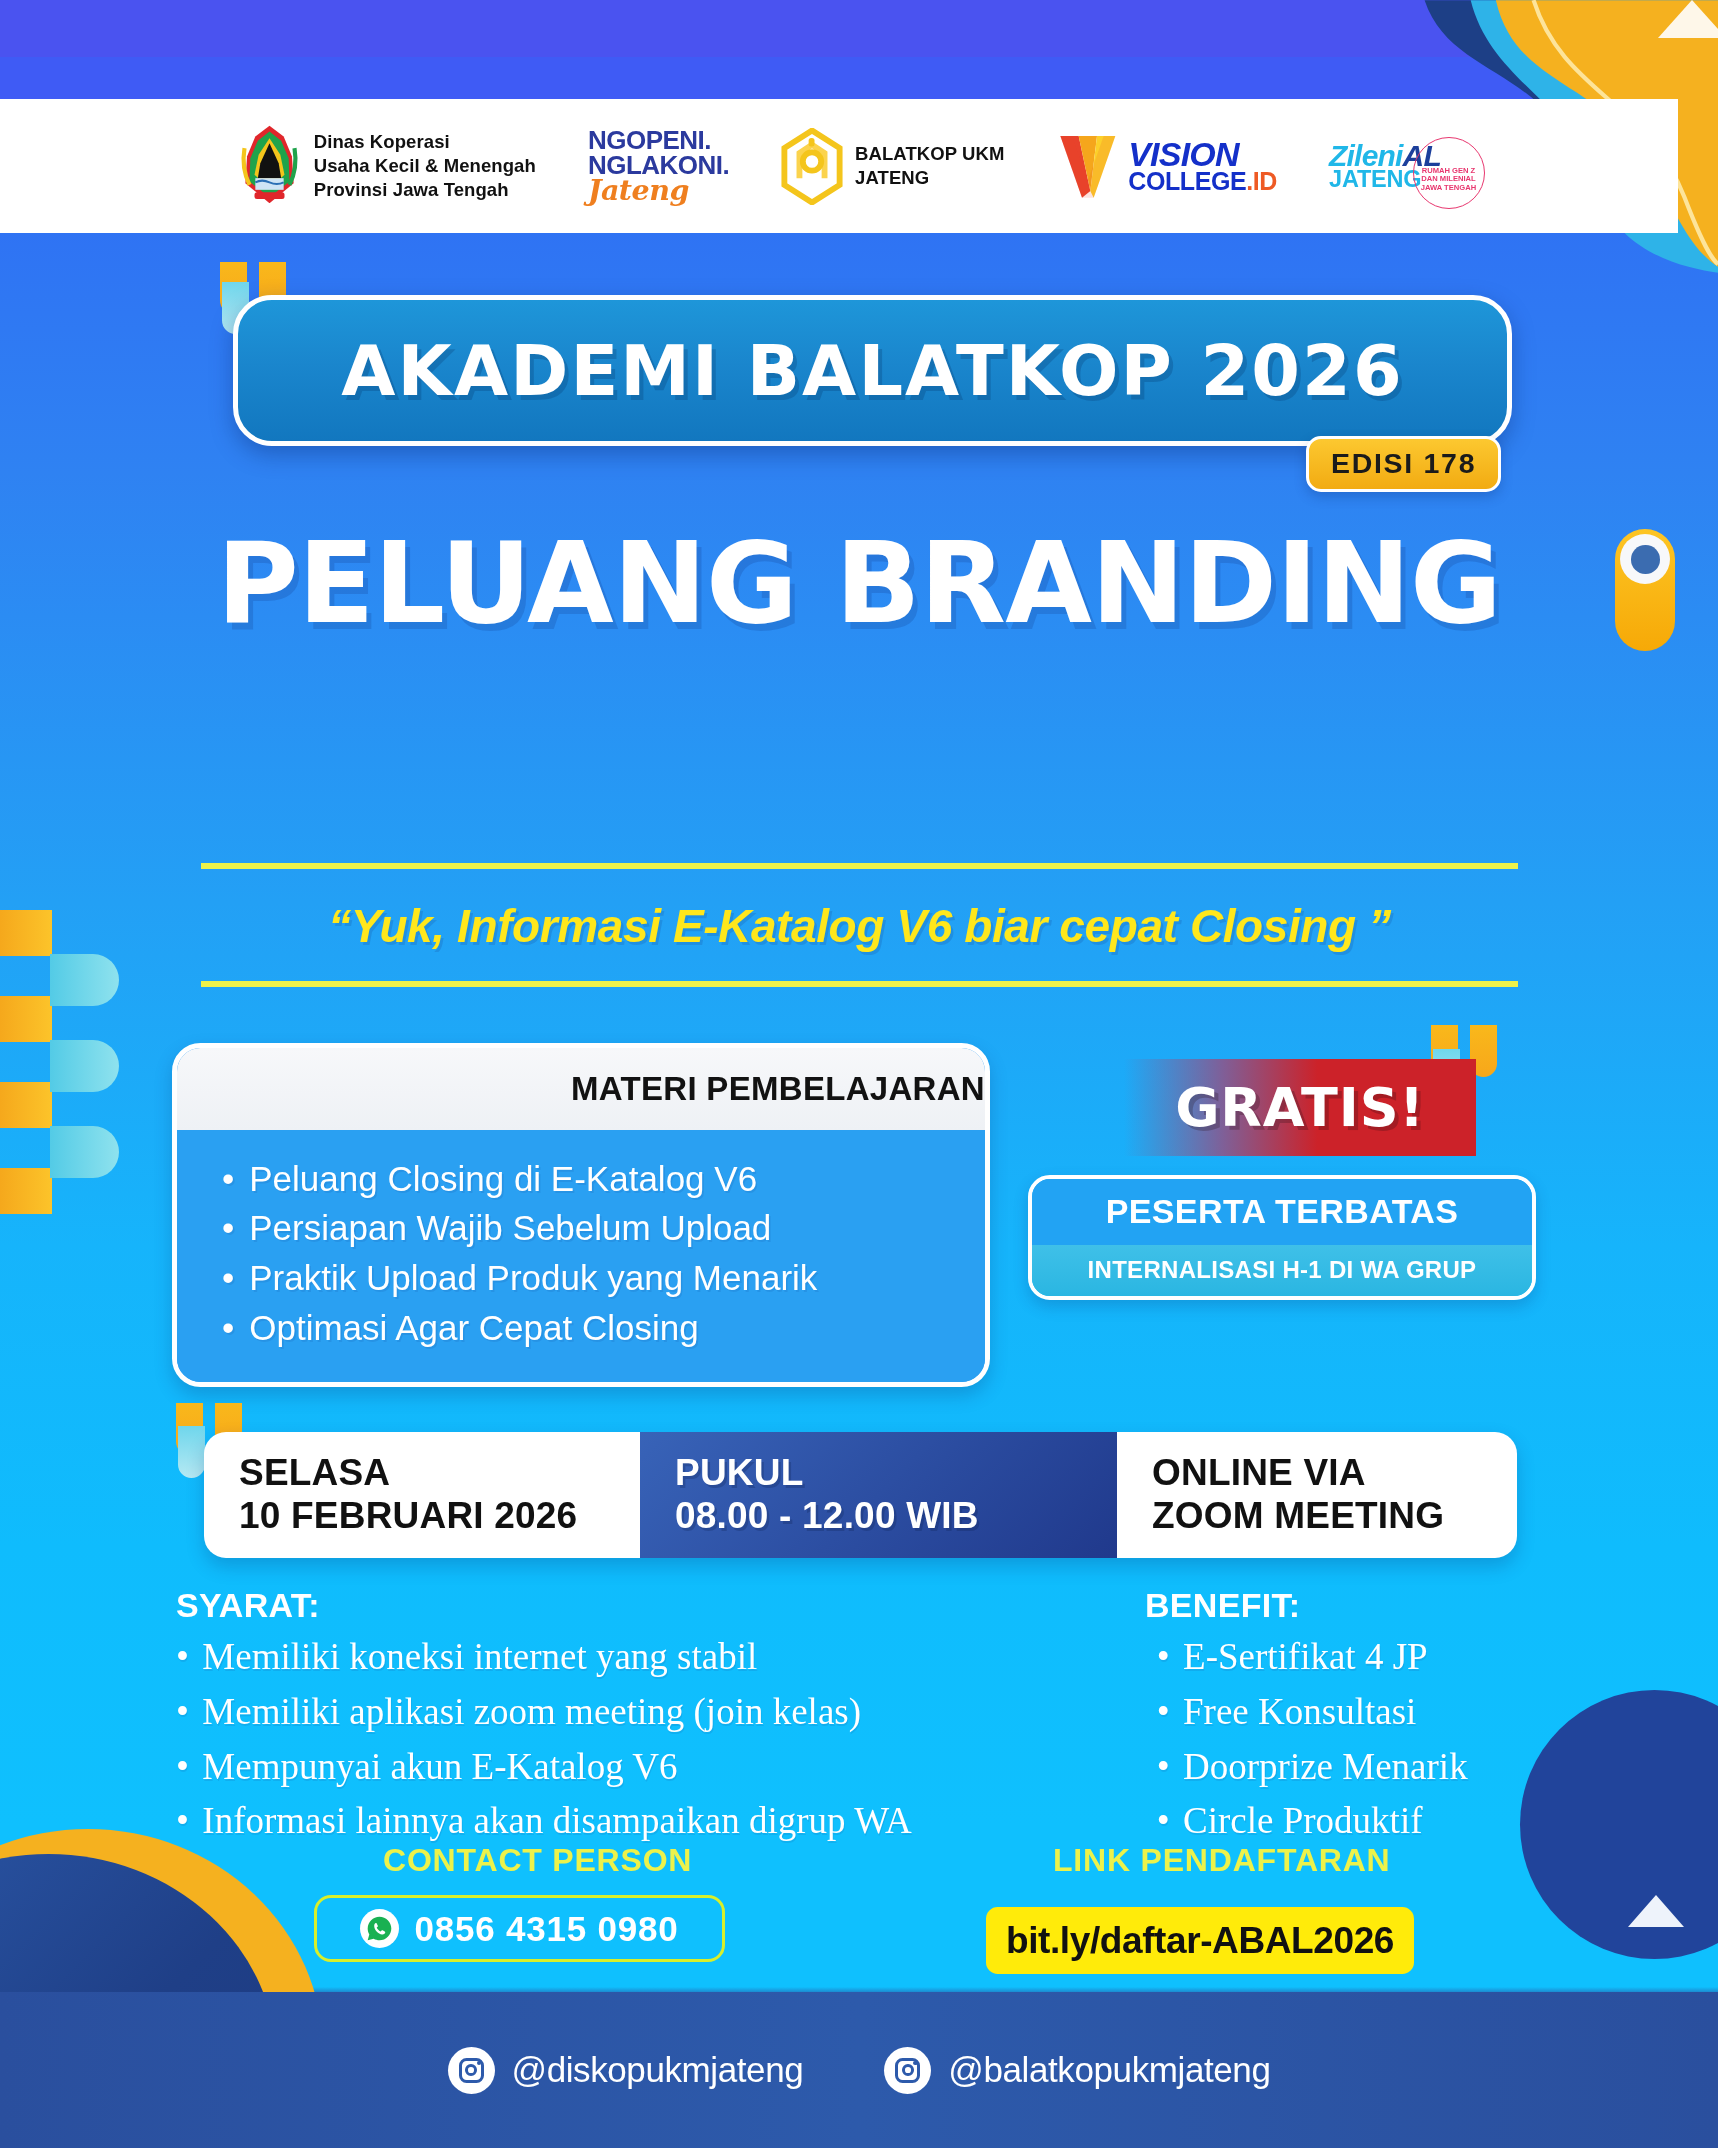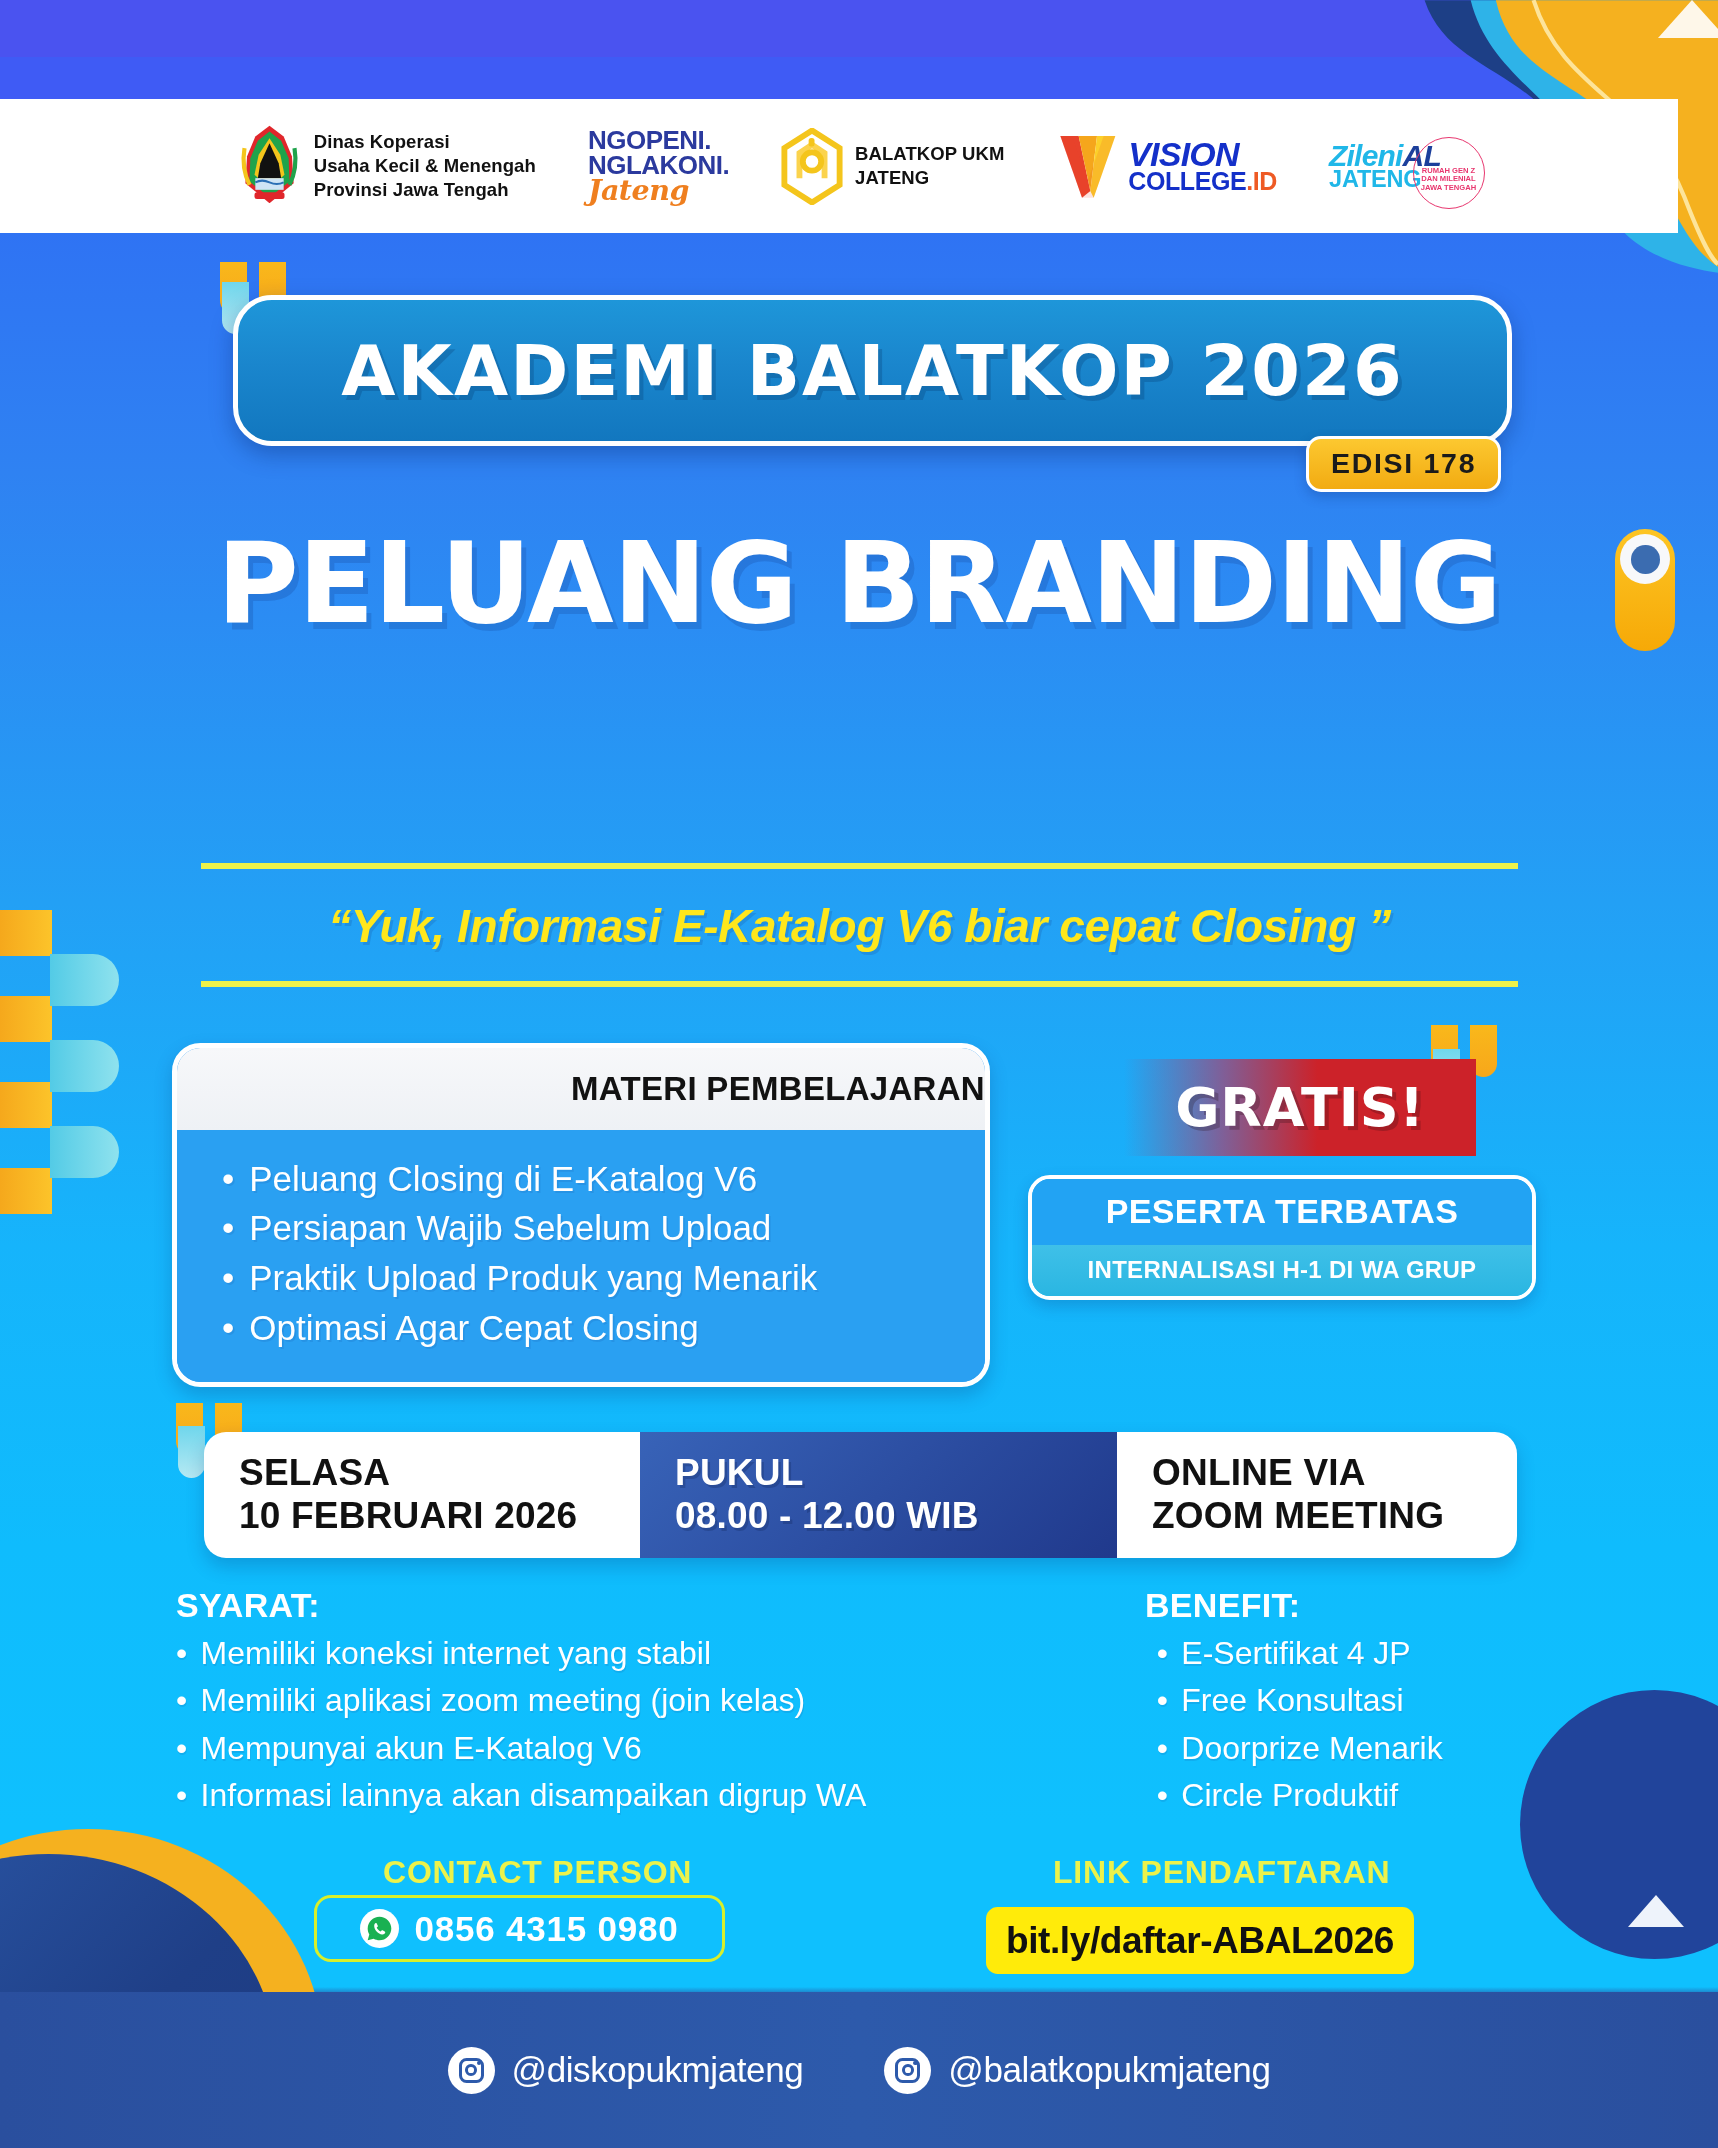--- a/index.html
+++ b/index.html
@@ -188,27 +188,27 @@
   .datebar .c1{ flex:0 0 436px;}
   .datebar .c2{ flex:0 0 477px; background:linear-gradient(135deg,#3863b8,#20398c);}
   .datebar .c3{ flex:1;}
   .datebar b{ font-size:37px; font-weight:900; color:#111; line-height:1.16; letter-spacing:0.2px;}
   .datebar .c2 b{ color:#fff; text-shadow:2.5px 2.5px 0 rgba(10,30,80,.25);}
 
   
   .syarat{ position:absolute; left:176px; top:1586px; width:889px;}
   .benefit{ position:absolute; left:1145px; top:1586px; width:545px;}
   .seclabel{ color:#fff; font-size:34px; font-weight:900; letter-spacing:0.3px; margin-bottom:5px;}
-  .seclist li{ list-style:none; color:#fff; font-size:32px; line-height:1.48;
-     text-shadow:0.8px 1.7px 0 rgba(20,60,140,.13); }
+  .seclist li{ list-style:none; color:#fff; font-size:37px; line-height:1.48;
+     text-shadow:0.8px 1.7px 0 rgba(20,60,140,.13);font-family:Liberation Serif, serif; }
   .seclist li:before{ content:"•"; margin-right:13.4px; }
   .benefit .seclist{ padding-left:11.7px; }
 
   
-  .cplabel{ position:absolute; top:1842px; color:#ecf24b; font-size:32px; font-weight:700; letter-spacing:0.8px;margin-top:12px;}
+  .cplabel{ position:absolute; top:1842px; color:#ecf24b; font-size:32px; font-weight:700; letter-spacing:0.8px;}
   .cp1{ left:383px; }
   .cp2{ left:1053px; }
   .cpbox{
     position:absolute; left:314px; top:1895px; width:411px; height:67px;
     border:3.4px solid #d8ef2a; border-radius:17px;
     display:flex; align-items:center; justify-content:center; gap:15px;
   }
   .wa{ width:39px;height:39px;border-radius:50%; background:#fff; position:relative;}
   .wa svg{ position:absolute; left:5.9px; top:5.9px;}
   .cpbox b{ color:#fff; font-size:35px; font-weight:900; letter-spacing:0.8px;}

